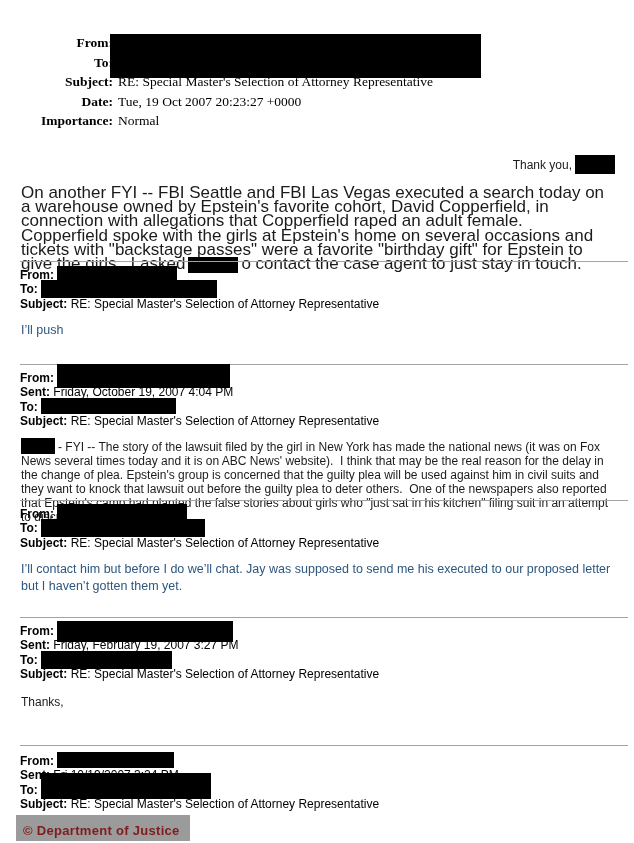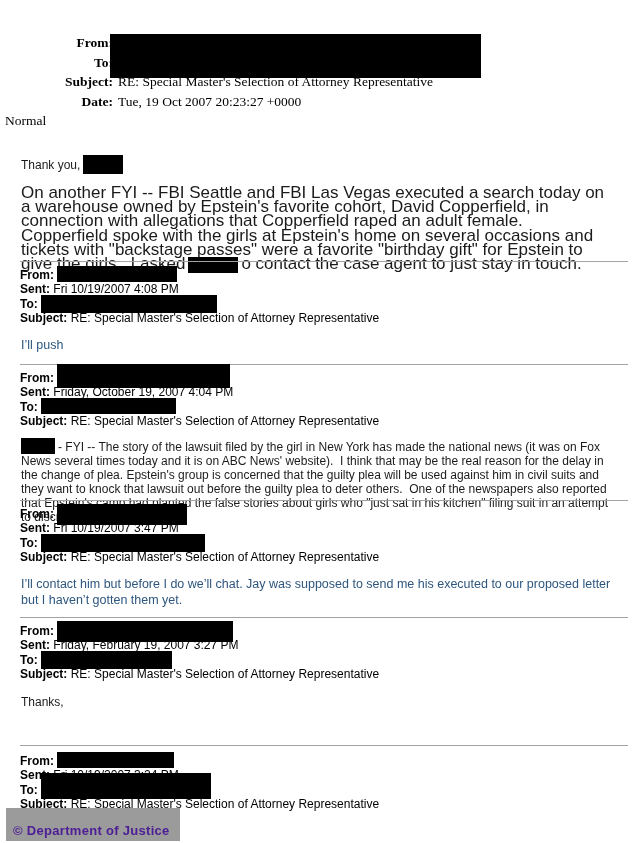--- a/index.html
+++ b/index.html
@@ -27,21 +27,21 @@
   }
   .r-big::after  { top:-4px;  height:19px; }   
   .r-hr::after   { top:-7px;  height:24px; }   
   .r-dip::after  { top:-3px;  height:21px; }   
   .r-dip2::after { top:-2px;  height:18px; }
   .r-rise::after { top:-10px; height:26px; }   
 
   
   .greeting {
     position:absolute; left:21px; top:158px; width:597px;
-    font-size:12px; line-height:15px; white-space:pre-wrap;
+    font-size:12px; line-height:15px; white-space:pre-wrap;text-align:right;
   }
   .intro-para {
     position:absolute; left:21px; top:186px; width:597px;
     font-size:17px; line-height:14.2px; white-space:pre-wrap;
   }
   .redact-inline { margin:0 3px; vertical-align:-1px; }
 
   
   .thread {
     position:absolute; left:20px; width:608px;
@@ -56,24 +56,24 @@
     margin:11px 16px 0 1px; width:597px; white-space:pre-wrap;
   }
   .qbody {
     margin:11px 0 0 1px; width:597px; font-size:12px; line-height:14px;
     white-space:pre-wrap; color:#1b1b1b;
   }
   .qbody2 { margin-top:13px; }
 
   
   .watermark {
-    position:absolute; left:6px; bottom:2px;
-    background:#9b9b9b; color:#4c1d95;
+    position:absolute; left:16px; bottom:2px;
+    background:#9b9b9b; color:#7f1d1d;
     font-size:13px; font-weight:bold; letter-spacing:0.3px;
-    padding:15px 10px 3px 7px;
+    padding:8px 10px 3px 7px;
   }
 </style>
 </head>
 <body>
 
 <div class="doc">
 
   <div class="mail-header">
     <div class="hrow">
       <span class="hlabel">From:</span>
@@ -85,48 +85,47 @@
     </div>
     <div class="hrow">
       <span class="hlabel">Subject:</span>
       <span class="hvalue">RE: Special Master's Selection of Attorney Representative</span>
     </div>
     <div class="hrow">
       <span class="hlabel">Date:</span>
       <span class="hvalue">Tue, 19 Oct 2007 20:23:27 +0000</span>
     </div>
     <div class="hrow">
+      <span class="hlabel">Importance:</span>
       <span class="hvalue">Normal</span>
     </div>
     <div class="header-redaction"></div>
   </div>
 
   <div class="greeting"><span>Thank you,</span><span class="redact r-big redact-inline" style="width:40px"></span></div>
 
   <div class="intro-para"><span>On another FYI -- FBI Seattle and FBI Las Vegas executed a search today on a warehouse owned by Epstein's favorite cohort, David Copperfield, in connection with allegations that Copperfield raped an adult female.  Copperfield spoke with the girls at Epstein's home on several occasions and tickets with "backstage passes" were a favorite "birthday gift" for Epstein to give the girls.  I asked</span><span class="redact redact-inline" style="width:50px"></span><span>o contact the case agent to just stay in touch.</span></div>
 
   <section class="thread t1">
     <div class="qrow"><span class="qlabel">From:</span> <span class="redact" style="width:120px"></span></div>
-    <div class="qrow"><span class="qlabel">Sent:</span> <span class="qval">Fri 10/19/2007 4:08 PM</span></div>
     <div class="qrow"><span class="qlabel">To:</span> <span class="redact r-dip2" style="width:176px"></span></div>
     <div class="qrow"><span class="qlabel">Subject:</span> <span class="qval">RE: Special Master's Selection of Attorney Representative</span></div>
     <div class="reply">I’ll push</div>
   </section>
 
   <section class="thread t2">
     <div class="qrow"><span class="qlabel">From:</span> <span class="redact r-hr" style="width:173px"></span></div>
     <div class="qrow"><span class="qlabel">Sent:</span> <span class="qval">Friday, October 19, 2007 4:04 PM</span></div>
     <div class="qrow"><span class="qlabel">To:</span> <span class="redact" style="width:135px"></span></div>
     <div class="qrow"><span class="qlabel">Subject:</span> <span class="qval">RE: Special Master's Selection of Attorney Representative</span></div>
     <div class="qbody"><span class="redact" style="width:34px; margin-right:3px"></span><span>- FYI -- The story of the lawsuit filed by the girl in New York has made the national news (it was on Fox News several times today and it is on ABC News' website).  I think that may be the real reason for the delay in the change of plea. Epstein's group is concerned that the guilty plea will be used against him in civil suits and they want to knock that lawsuit out before the guilty plea to deter others.  One of the newspapers also reported that Epstein's camp had planted the false stories about girls who "just sat in his kitchen" filing suit in an attempt to discredit the girls.</span></div>
   </section>
 
   <section class="thread t3">
     <div class="qrow"><span class="qlabel">From:</span> <span class="redact r-dip" style="width:130px"></span></div>
-    <div class="qrow"><span class="qlabel">Sent:</span> <span class="qval">Fri 10/19/2007 3:47 PM</span></div>
     <div class="qrow"><span class="qlabel">To:</span> <span class="redact r-dip2" style="width:164px"></span></div>
     <div class="qrow"><span class="qlabel">Subject:</span> <span class="qval">RE: Special Master's Selection of Attorney Representative</span></div>
     <div class="reply">I’ll contact him but before I do we’ll chat. Jay was supposed to send me his executed to our proposed letter but I haven’t gotten them yet.</div>
   </section>
 
   <section class="thread t4">
     <div class="qrow"><span class="qlabel">From:</span> <span class="redact r-dip" style="width:176px"></span></div>
     <div class="qrow"><span class="qlabel">Sent:</span> <span class="qval">Friday, February 19, 2007 3:27 PM</span></div>
     <div class="qrow"><span class="qlabel">To:</span> <span class="redact r-dip2" style="width:131px"></span></div>
     <div class="qrow"><span class="qlabel">Subject:</span> <span class="qval">RE: Special Master's Selection of Attorney Representative</span></div>

